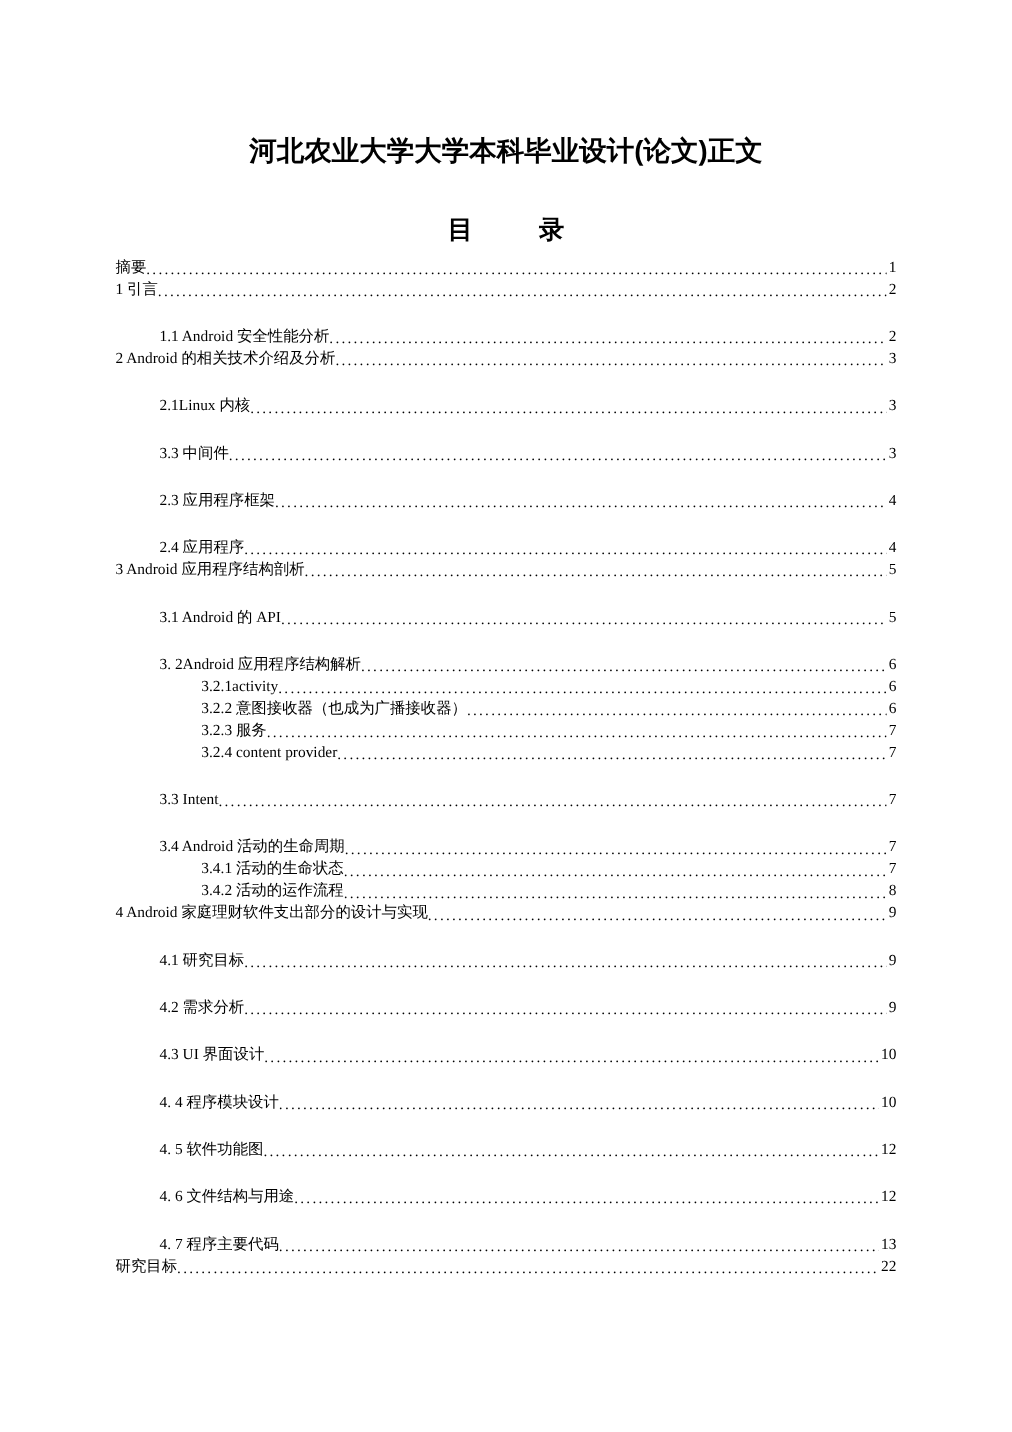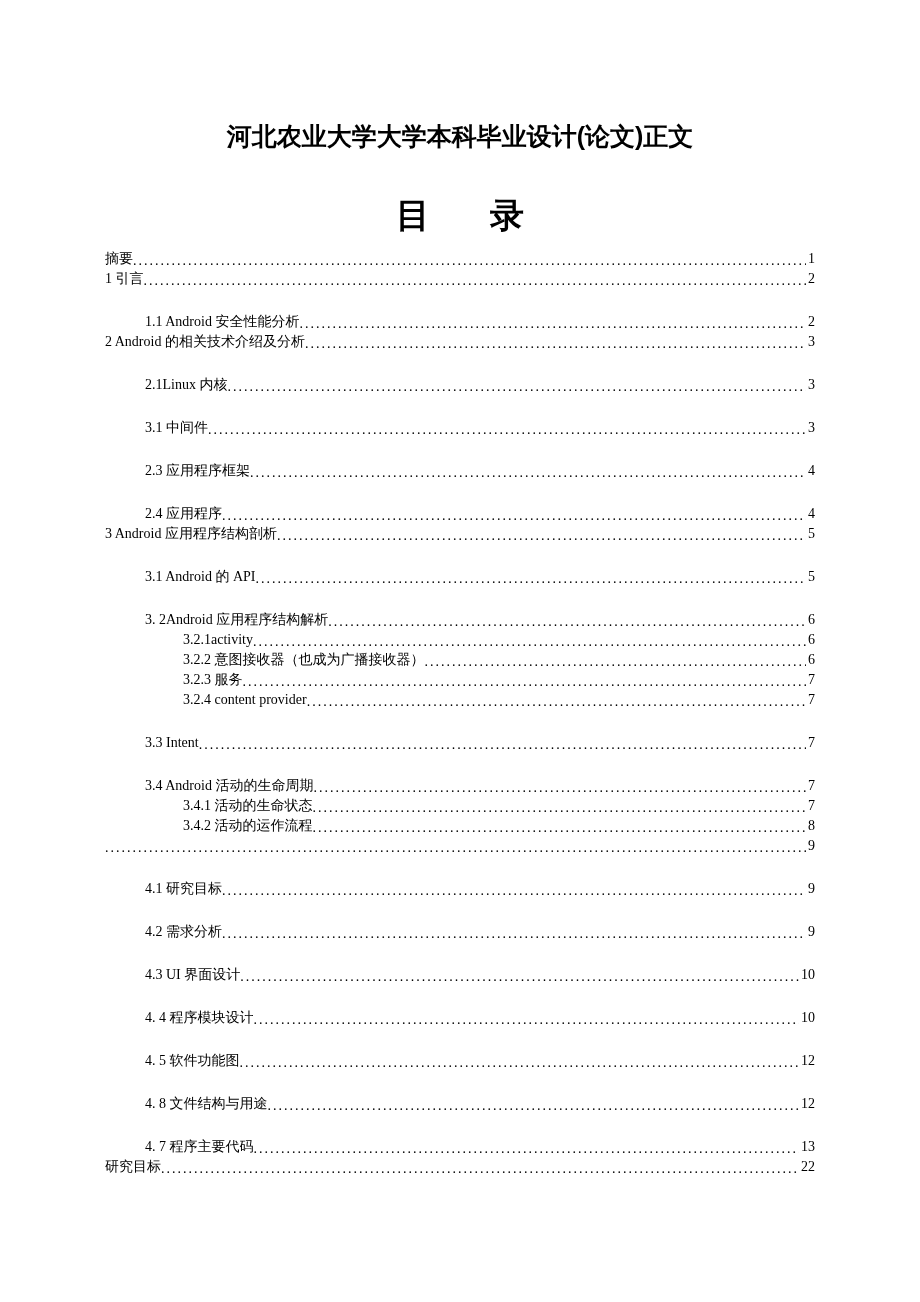--- a/index.html
+++ b/index.html
@@ -19,21 +19,21 @@
     .title {
       font-family: "SimHei", "黑体", sans-serif;
       font-size: 25px;
       font-weight: bold;
       text-align: center;
       letter-spacing: 0;
       margin-bottom: 40px;
     }
     .toc-heading {
       font-family: "SimHei", "黑体", sans-serif;
-      font-size: 34px;
+      font-size: 23px;
       font-weight: bold;
       text-align: center;
       margin-bottom: 10px;
     }
     .toc-heading .gap {
       display: inline-block;
       width: 60px;
     }
     .toc {
       font-size: 14px;
@@ -98,21 +98,21 @@
         <span class="toc-label">2 Android 的相关技术介绍及分析 </span>
         <span class="toc-dots"></span>
         <span class="toc-page">3</span>
       </div>
       <div class="toc-row l1">
         <span class="toc-label">2.1Linux 内核</span>
         <span class="toc-dots"></span>
         <span class="toc-page">3</span>
       </div>
       <div class="toc-row l1">
-        <span class="toc-label">3.1 中间件</span>
+        <span class="toc-label">3.3 中间件</span>
         <span class="toc-dots"></span>
         <span class="toc-page">3</span>
       </div>
       <div class="toc-row l1">
         <span class="toc-label">2.3  应用程序框架</span>
         <span class="toc-dots"></span>
         <span class="toc-page">4</span>
       </div>
       <div class="toc-row l1">
         <span class="toc-label">2.4 应用程序</span>
@@ -168,20 +168,21 @@
         <span class="toc-label">3.4.1 活动的生命状态</span>
         <span class="toc-dots"></span>
         <span class="toc-page">7</span>
       </div>
       <div class="toc-row l2">
         <span class="toc-label">3.4.2  活动的运作流程</span>
         <span class="toc-dots"></span>
         <span class="toc-page">8</span>
       </div>
       <div class="toc-row l0">
+        <span class="toc-label">4    Android 家庭理财软件支出部分的设计与实现 </span>
         <span class="toc-dots"></span>
         <span class="toc-page">9</span>
       </div>
       <div class="toc-row l1">
         <span class="toc-label">4.1    研究目标</span>
         <span class="toc-dots"></span>
         <span class="toc-page">9</span>
       </div>
       <div class="toc-row l1">
         <span class="toc-label">4.2    需求分析</span>
@@ -197,21 +198,21 @@
         <span class="toc-label">4. 4    程序模块设计</span>
         <span class="toc-dots"></span>
         <span class="toc-page">10</span>
       </div>
       <div class="toc-row l1">
         <span class="toc-label">4. 5    软件功能图</span>
         <span class="toc-dots"></span>
         <span class="toc-page">12</span>
       </div>
       <div class="toc-row l1">
-        <span class="toc-label">4. 8    文件结构与用途</span>
+        <span class="toc-label">4. 6    文件结构与用途</span>
         <span class="toc-dots"></span>
         <span class="toc-page">12</span>
       </div>
       <div class="toc-row l1">
         <span class="toc-label">4. 7 程序主要代码</span>
         <span class="toc-dots"></span>
         <span class="toc-page">13</span>
       </div>
       <div class="toc-row l0">
         <span class="toc-label">研究目标</span>

